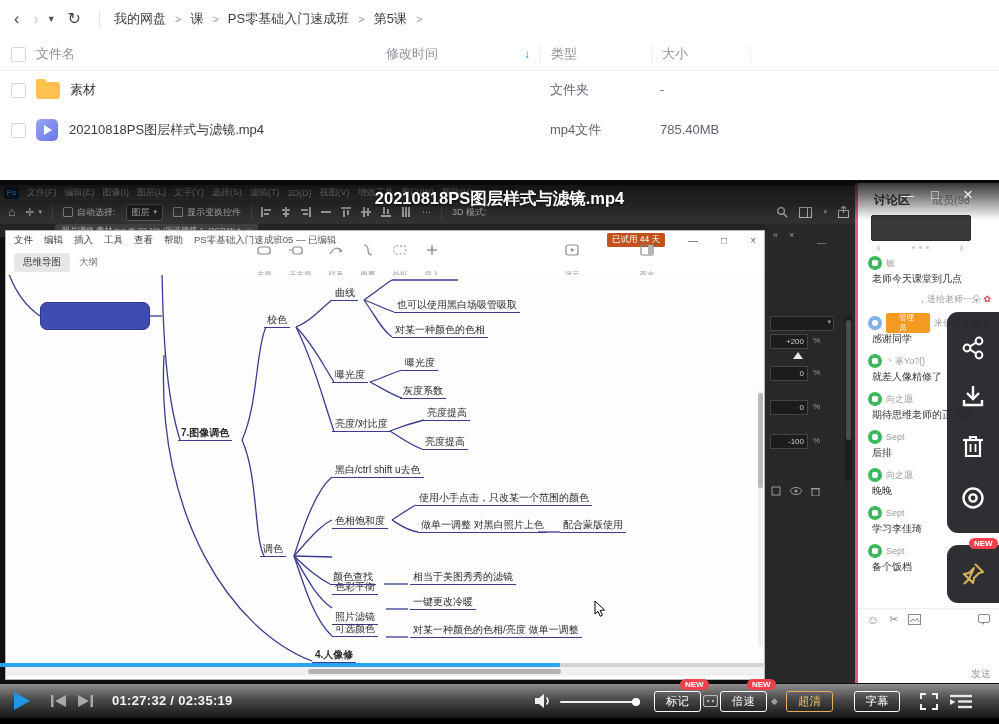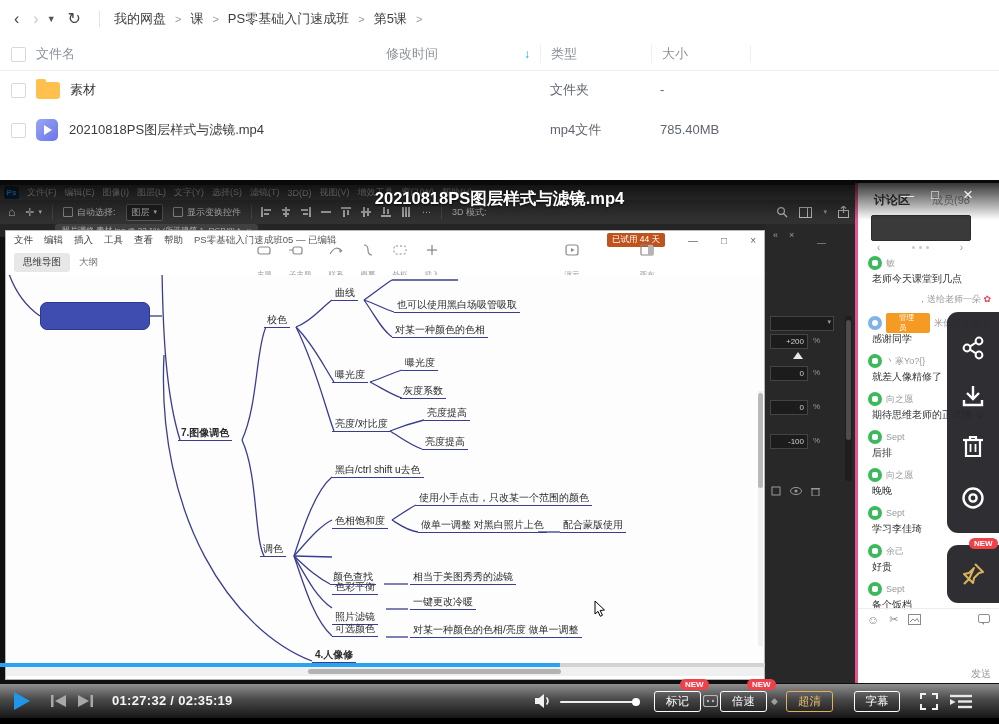--- a/index.html
+++ b/index.html
@@ -545,27 +545,20 @@
       <div class="msg" data-interactable="false">
         <div class="mhead">
             <span class="avatar" data-interactable="false"></span>
             <span class="mname">Sept</span>
           </div>
         <div class="mtext">学习李佳琦</div>
       </div>
       <div class="msg" data-interactable="false">
         <div class="mhead">
             <span class="avatar" data-interactable="false"></span>
-            <span class="mname">余己</span>
-          </div>
-        <div class="mtext">好贵</div>
-      </div>
-      <div class="msg" data-interactable="false">
-        <div class="mhead">
-            <span class="avatar" data-interactable="false"></span>
             <span class="mname">Sept</span>
           </div>
         <div class="mtext">备个饭档</div>
       </div>
     </div>
     <div class="chat-toolbar" data-interactable="false">
       <span data-interactable="true" style="font-size:12px;">☺</span>
       <span data-interactable="true" style="font-size:11px;">✂</span>
       <span data-interactable="true">
           <svg width="13" height="11">

